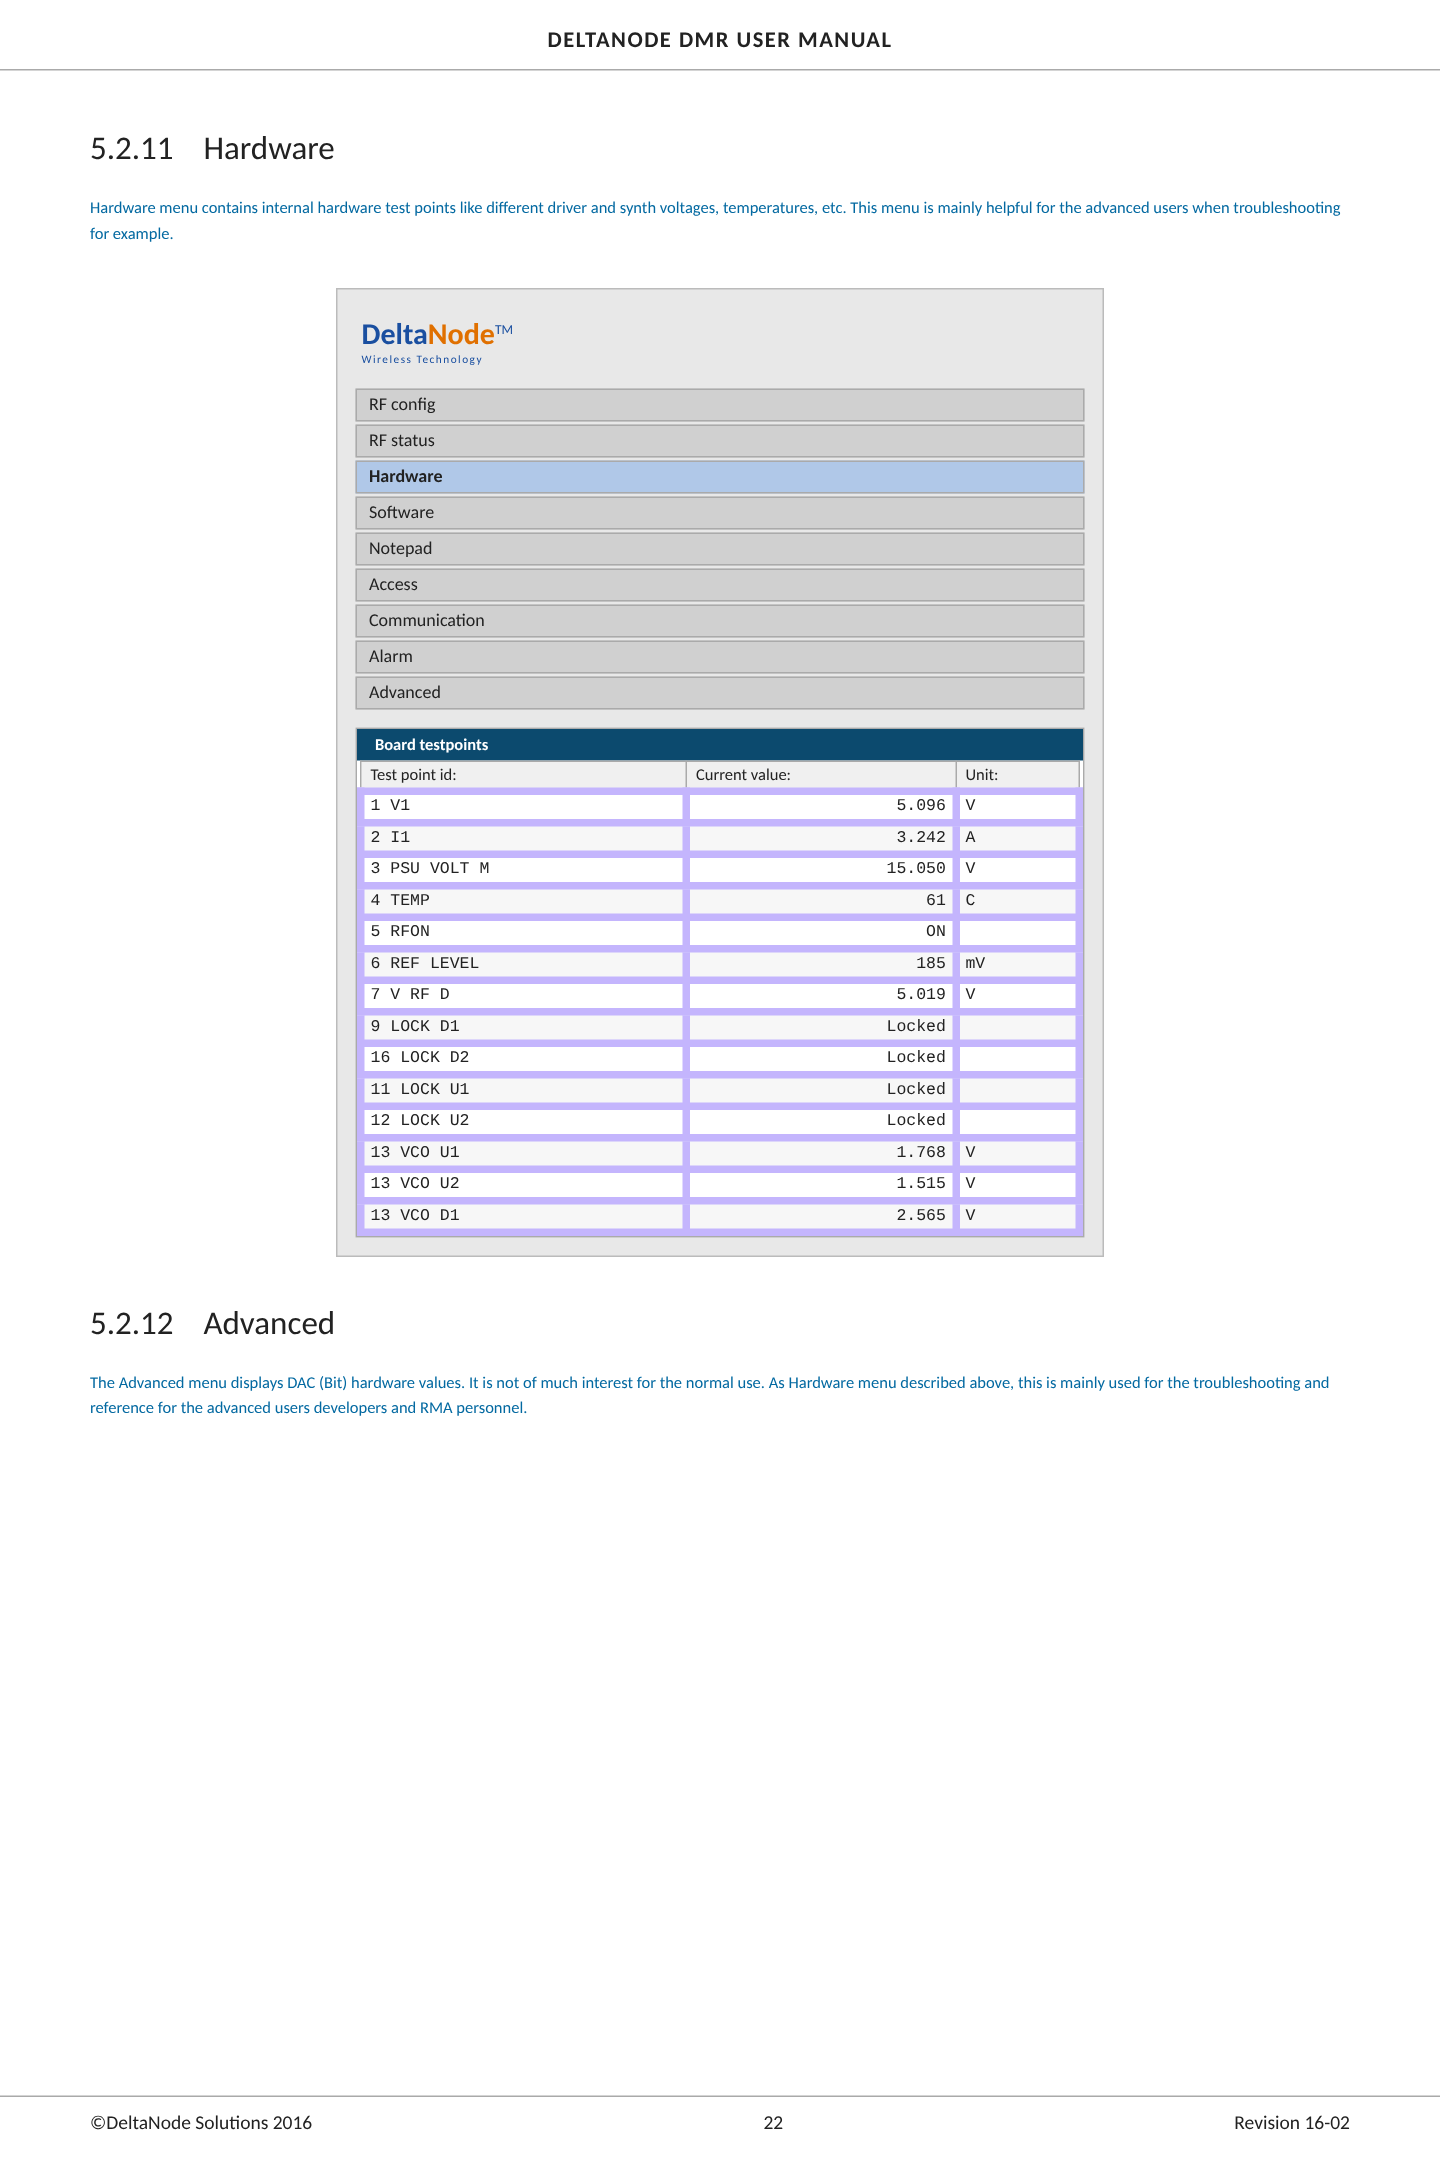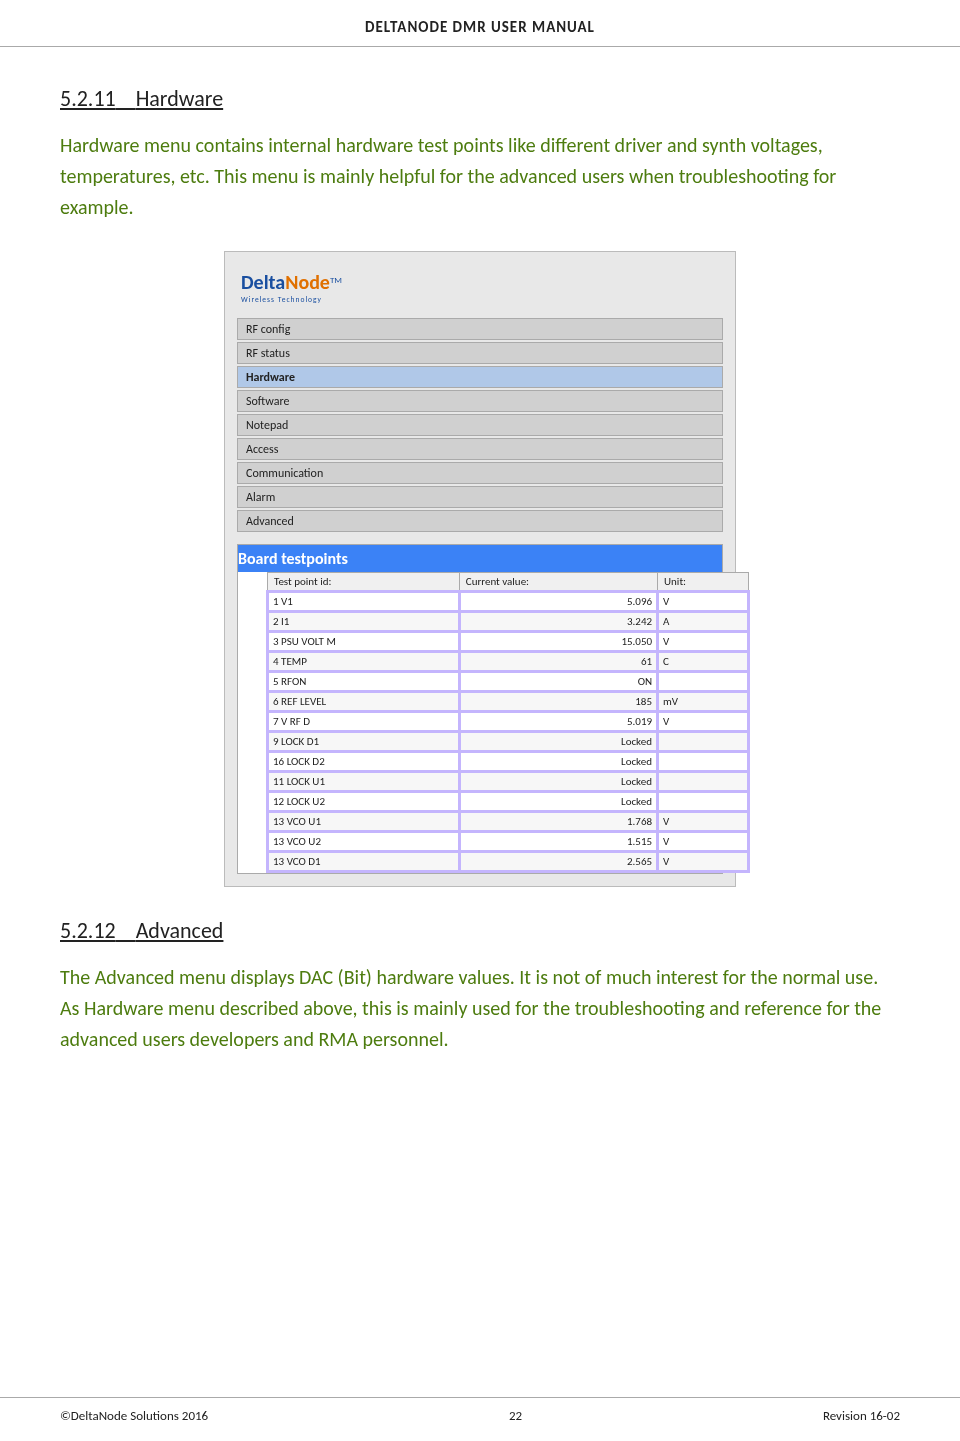--- a/index.html
+++ b/index.html
@@ -21,31 +21,30 @@
       border-bottom: 1px solid #aaa;
     }
     .content {
       padding: 28px 60px 40px 60px;
     }
     .section-title {
       font-size: 22px;
       font-weight: normal;
       margin-bottom: 18px;
       color: #222;
-      text-decoration: underline;
     }
     .section-title span.num {
       font-size: 22px;
       font-weight: normal;
     }
     .section-body {
-      font-size: 20px;
+      font-size: 11px;
       line-height: 1.55;
       margin-bottom: 22px;
-      color: #4d7c0f;
+      color: #0369a1;
     }
     .figure-container {
       display: flex;
       justify-content: center;
       margin: 18px 0 30px 0;
     }
     .figure-box {
       border: 1px solid #bbb;
       background: #e8e8e8;
       display: flex;
@@ -100,43 +99,43 @@
     .menu-item.active {
       background: #b0c8e8;
       font-weight: bold;
     }
     .board-table-area {
       flex: 1;
       background: #fff;
       border: 1px solid #aaa;
     }
     .board-title {
-      background: #3b82f6;
+      background: #0c4a6e;
       color: #fff;
-      font-size: 16px;
-      font-weight: bold;
-      padding: 4px 0;
+      font-size: 11px;
+      font-weight: bold;
+      padding: 4px 12px;
     }
     .board-table {
       width: 100%;
       border-collapse: collapse;
       font-size: 11px;
-      margin-left: 28px;
     }
     .board-table thead tr th {
       border: 1px solid #aaa;
       padding: 2px 6px;
       background: #f0f0f0;
       font-weight: normal;
       text-align: left;
     }
     .board-table tbody tr td {
-      border: 3px solid #c4b5fd;
+      border: 5px solid #c4b5fd;
       padding: 2px 4px;
       text-align: left;
+      font-family: Liberation Mono, monospace;
     }
     .board-table tbody tr td.val {
       text-align: right;
     }
     .board-table tbody tr:nth-child(odd) td {
       background: #fff;
     }
     .board-table tbody tr:nth-child(even) td {
       background: #f7f7f7;
     }

